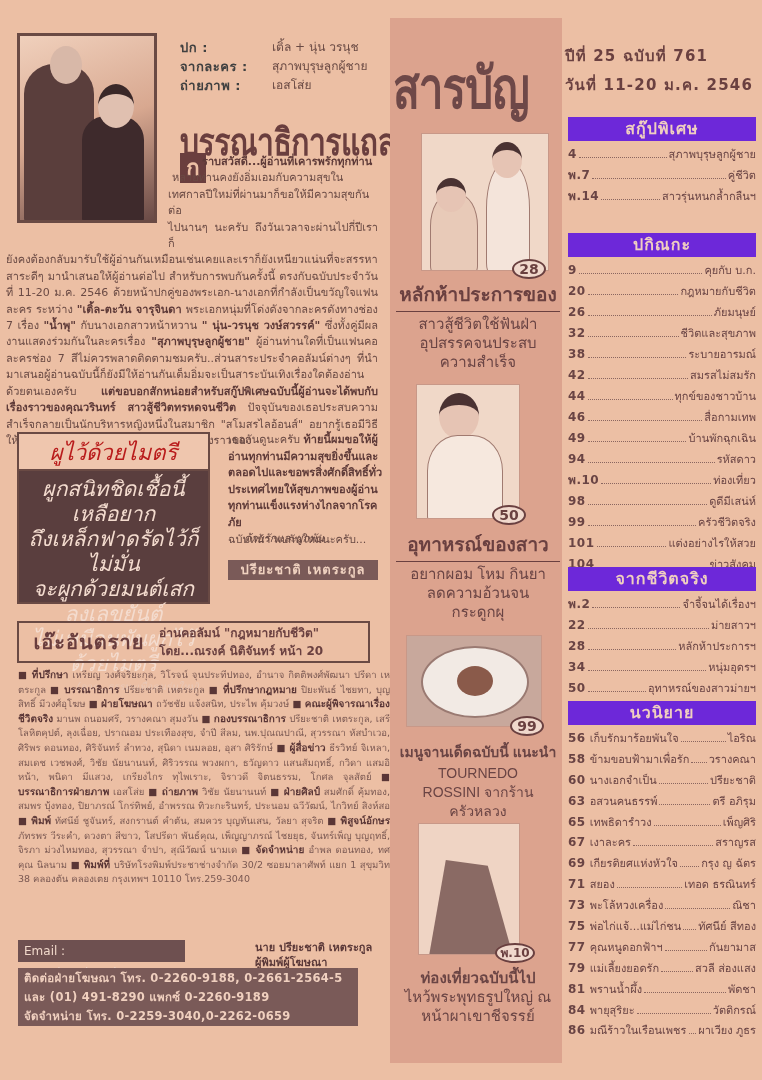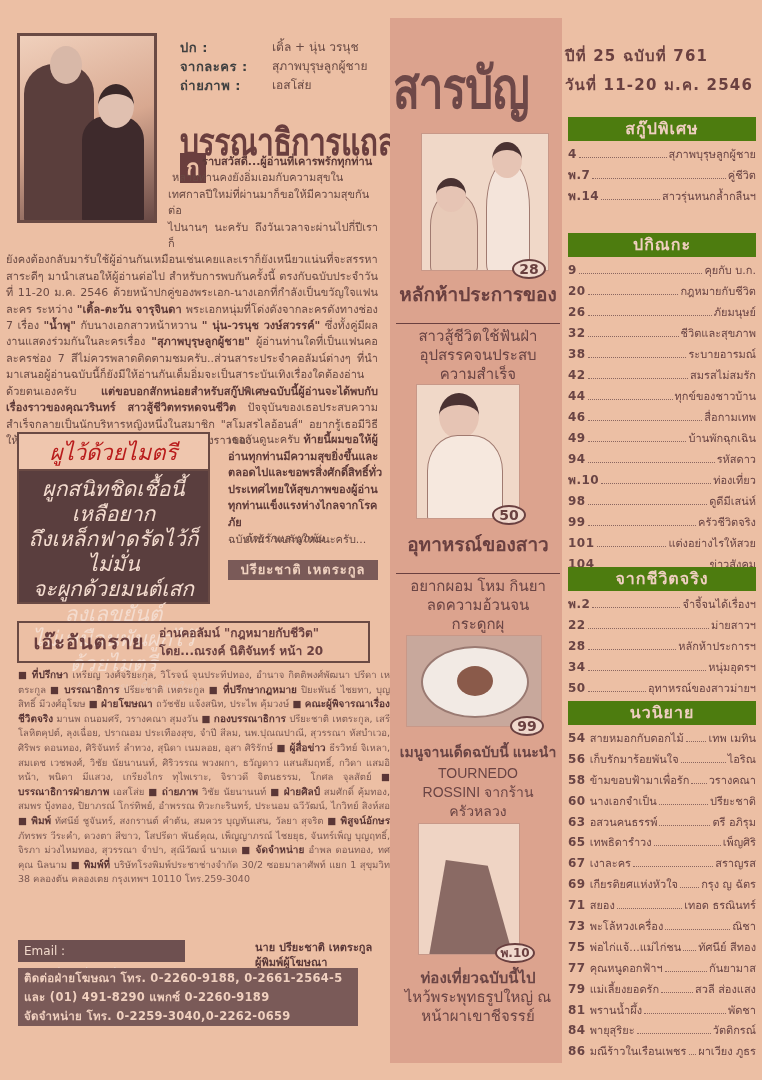--- a/index.html
+++ b/index.html
@@ -67,26 +67,26 @@
   
   .middle-strip { position:absolute; left:390px; top:18px; width:172px; height:1045px; background:#dca38e; }
   .mag-title { position:absolute; left:393px; top:42px; font-size:44px; font-weight:bold; color:#6e4848; letter-spacing:-1px; font-family:"Liberation Sans Narrow","Liberation Sans",sans-serif; transform:scaleY(1.3); transform-origin:left top; }
   .issue-info { position:absolute; left:565px; top:42px; font-size:15px; font-weight:bold; color:#6a4040; line-height:29px; letter-spacing:1.2px; }
 
   .feature-photo { position:absolute; background:#f0d8c8; border:1px solid #c89888; overflow:hidden; }
   .feature-photo .fig { position:absolute; background:#8a6a66; border-radius:40% 40% 10% 10%; }
   .feature-photo .face { position:absolute; background:#e6c4b4; border-radius:50%; }
   .page-badge { position:absolute; width:34px; height:20px; border:2px solid #6a4040; border-radius:50%; background:#f0d8cc; font-weight:bold; font-size:14px; color:#6a4040; text-align:center; line-height:17px; }
   .feature-head { position:absolute; left:396px; width:164px; text-align:center; font-weight:bold; color:#6a4040; font-family:"Liberation Sans Narrow","Liberation Sans",sans-serif; }
-  .feature-head .h1 { font-size:19px; line-height:22px; border-bottom:1px solid #6a4040; padding-bottom:17px; }
+  .feature-head .h1 { font-size:19px; line-height:22px; border-bottom:1px solid #6a4040; padding-bottom:5px; }
   .feature-head .h2 { font-size:15px; line-height:19px; font-weight:normal; color:#6a4444; }
 
   
   .toc { position:absolute; left:568px; width:188px; }
-  .toc .sec-head { background:#4d7c0f; color:#f0cfc0; text-align:center; font-weight:bold; font-size:16px; height:24px; line-height:24px; letter-spacing:1px; margin-bottom:3px; }
+  .toc .sec-head { background:#6d28d9; color:#f0cfc0; text-align:center; font-weight:bold; font-size:16px; height:24px; line-height:24px; letter-spacing:1px; margin-bottom:3px; }
   .toc .item { display:flex; align-items:baseline; font-size:11px; height:21px; line-height:21px; color:#6a4444; }
   .toc .num { font-weight:bold; font-size:12px; color:#6a4444; flex:0 0 auto; letter-spacing:0.5px; }
   .toc .dots { flex:1 1 auto; border-bottom:1px dotted #8a6660; margin:0 2px; height:12px; }
   .toc .ttl { flex:0 0 auto; }
   .toc.novel .item { height:20.9px; line-height:21px; }
   .toc.novel .ttl { margin-left:4px; }
 </style>
 </head>
 <body>
 
@@ -350,26 +350,20 @@
     <div class="item">
         <span class="num">50</span>
         <span class="dots"></span>
         <span class="ttl">อุทาหรณ์ของสาวม่ายฯ</span>
       </div>
   </div>
 
   <div class="toc novel" style="top:701px;">
     <div class="sec-head">นวนิยาย</div>
     <div class="item">
-        <span class="num">54</span>
-        <span class="ttl">สายหมอกกับดอกไม้</span>
-        <span class="dots"></span>
-        <span class="ttl" style="margin-left:0">เทพ เมทิน</span>
-      </div>
-    <div class="item">
         <span class="num">56</span>
         <span class="ttl">เก็บรักมาร้อยพันใจ</span>
         <span class="dots"></span>
         <span class="ttl" style="margin-left:0">ไอริณ</span>
       </div>
     <div class="item">
         <span class="num">58</span>
         <span class="ttl">ข้ามขอบฟ้ามาเพื่อรัก</span>
         <span class="dots"></span>
         <span class="ttl" style="margin-left:0">วรางคณา</span>

